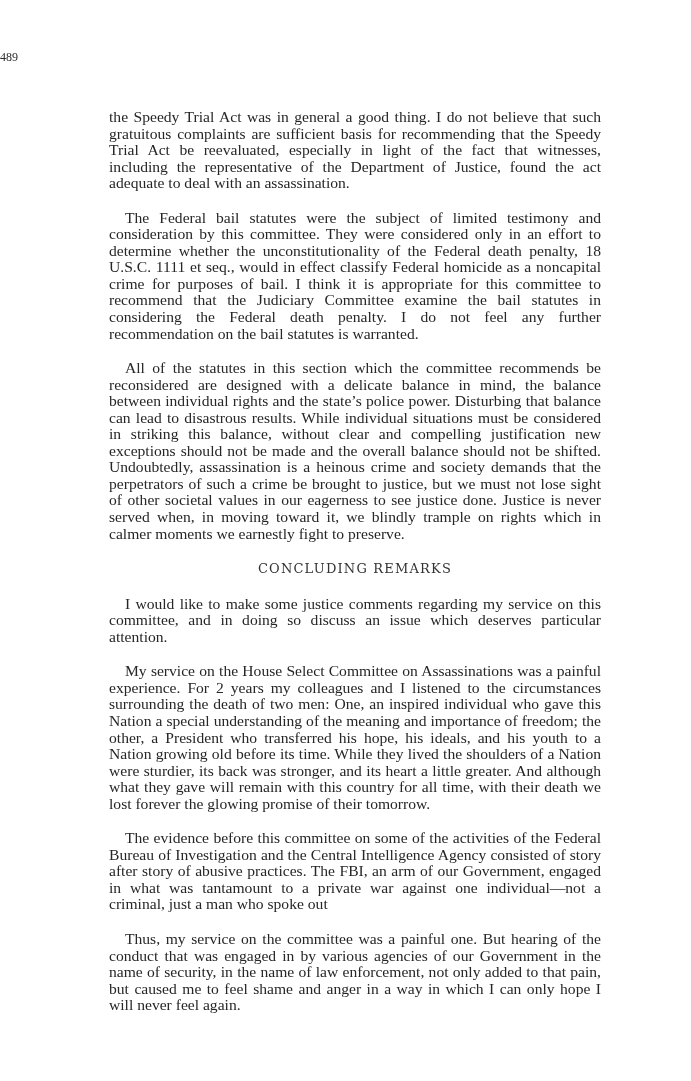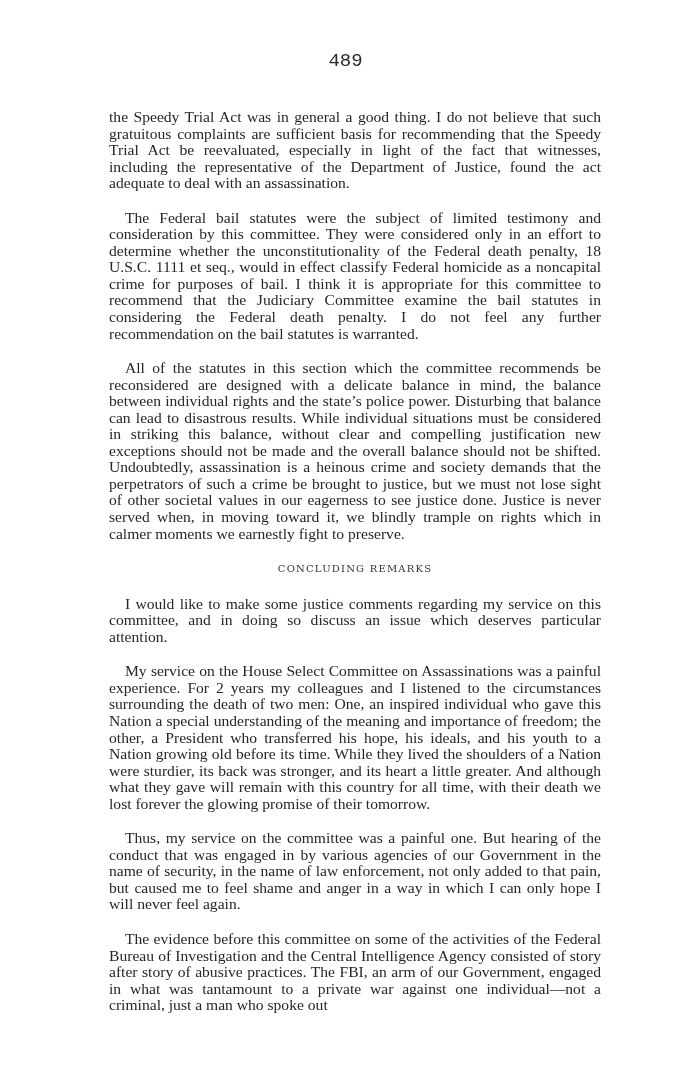--- a/index.html
+++ b/index.html
@@ -1,48 +1,48 @@
 <!DOCTYPE html>
 <html><head>
 <meta charset="utf-8">
 <style>
   html, body { margin: 0; padding: 0; background: #ffffff; }
   body { width: 691px; height: 1081px; position: relative; overflow: hidden; }
   .page {
     position: absolute; left: 0; top: 0; width: 691px; height: 1081px; background: #fff;
   }
   .page-number {
-    position: absolute; left: 0; width: 691px; top: 50px; text-align: center;
-    font-family: Liberation Mono, monospace; font-size: 19px; color: #2a2a2a;
+    position: absolute; left: 0; width: 691px; top: 50px; text-align: left;
+    font-family: Liberation Serif, serif; font-size: 12px; color: #2a2a2a;
   }
   .column {
     position: absolute; left: 91px; top: 91px; width: 528px;
     font-family: "Liberation Serif", "DejaVu Serif", serif;
     font-size: 15.6px; line-height: 16.55px; color: #262626;
     text-align: justify; hyphens: manual;
   }
   .column p { margin: 18px; text-indent: 16px; text-align: justify; }
   .column p.cont { text-indent: 0; }
   .heading {
-    text-align: center; font-size: 10px; letter-spacing: 1.2px;
+    text-align: center; font-size: 13px; letter-spacing: 1.2px;
     font-family: "DejaVu Serif", "Liberation Serif", serif;
     margin: 19px 0 13px 0; color: #333; text-indent: 0;
   }
 </style>
 </head>
 <body>
 
 <div class="page">
   <div class="page-number">489</div>
 
   <div class="column">
     <p class="cont">the Speedy Trial Act was in general a good thing. I do not believe that such gratuitous complaints are sufficient basis for recommending that the Speedy Trial Act be reevaluated, especially in light of the fact that witnesses, including the representative of the Department of Justice, found the act adequate to deal with an assassination.</p>
     <p>The Federal bail statutes were the subject of limited testimony and consideration by this committee. They were considered only in an ef­fort to determine whether the unconstitutionality of the Federal death penalty, 18 U.S.C. 1111 et seq., would in effect classify Federal homi­cide as a noncapital crime for purposes of bail. I think it is appropriate for this committee to recommend that the Judiciary Committee ex­amine the bail statutes in considering the Federal death penalty. I do not feel any further recommendation on the bail statutes is warranted.</p>
     <p>All of the statutes in this section which the committee recommends be reconsidered are designed with a delicate balance in mind, the bal­ance between individual rights and the state’s police power. Disturb­ing that balance can lead to disastrous results. While individual situa­tions must be considered in striking this balance, without clear and compelling justification new exceptions should not be made and the overall balance should not be shifted. Undoubtedly, assassination is a heinous crime and society demands that the perpetrators of such a crime be brought to justice, but we must not lose sight of other societal values in our eagerness to see justice done. Justice is never served when, in moving toward it, we blindly trample on rights which in calmer moments we earnestly fight to preserve.</p>
 
     <div class="heading">CONCLUDING REMARKS</div>
 
     <p>I would like to make some justice comments regarding my service on this committee, and in doing so discuss an issue which deserves particu­lar attention.</p>
     <p>My service on the House Select Committee on Assassinations was a painful experience. For 2 years my colleagues and I listened to the cir­cumstances surrounding the death of two men: One, an inspired indi­vidual who gave this Nation a special understanding of the meaning and importance of freedom; the other, a President who transferred his hope, his ideals, and his youth to a Nation growing old before its time. While they lived the shoulders of a Nation were sturdier, its back was stronger, and its heart a little greater. And although what they gave will remain with this country for all time, with their death we lost forever the glowing promise of their tomorrow.</p>
+    <p>The evidence before this committee on some of the activities of the Federal Bureau of Investigation and the Central Intelligence Agency consisted of story after story of abusive practices. The FBI, an arm of our Government, engaged in what was tantamount to a private war against one individual—not a criminal, just a man who spoke out</p>
     <p>Thus, my service on the committee was a painful one. But hearing of the conduct that was engaged in by various agencies of our Govern­ment in the name of security, in the name of law enforcement, not only added to that pain, but caused me to feel shame and anger in a way in which I can only hope I will never feel again.</p>
-    <p>The evidence before this committee on some of the activities of the Federal Bureau of Investigation and the Central Intelligence Agency consisted of story after story of abusive practices. The FBI, an arm of our Government, engaged in what was tantamount to a private war against one individual—not a criminal, just a man who spoke out</p>
   </div>
 </div>
 
 </body></html>

